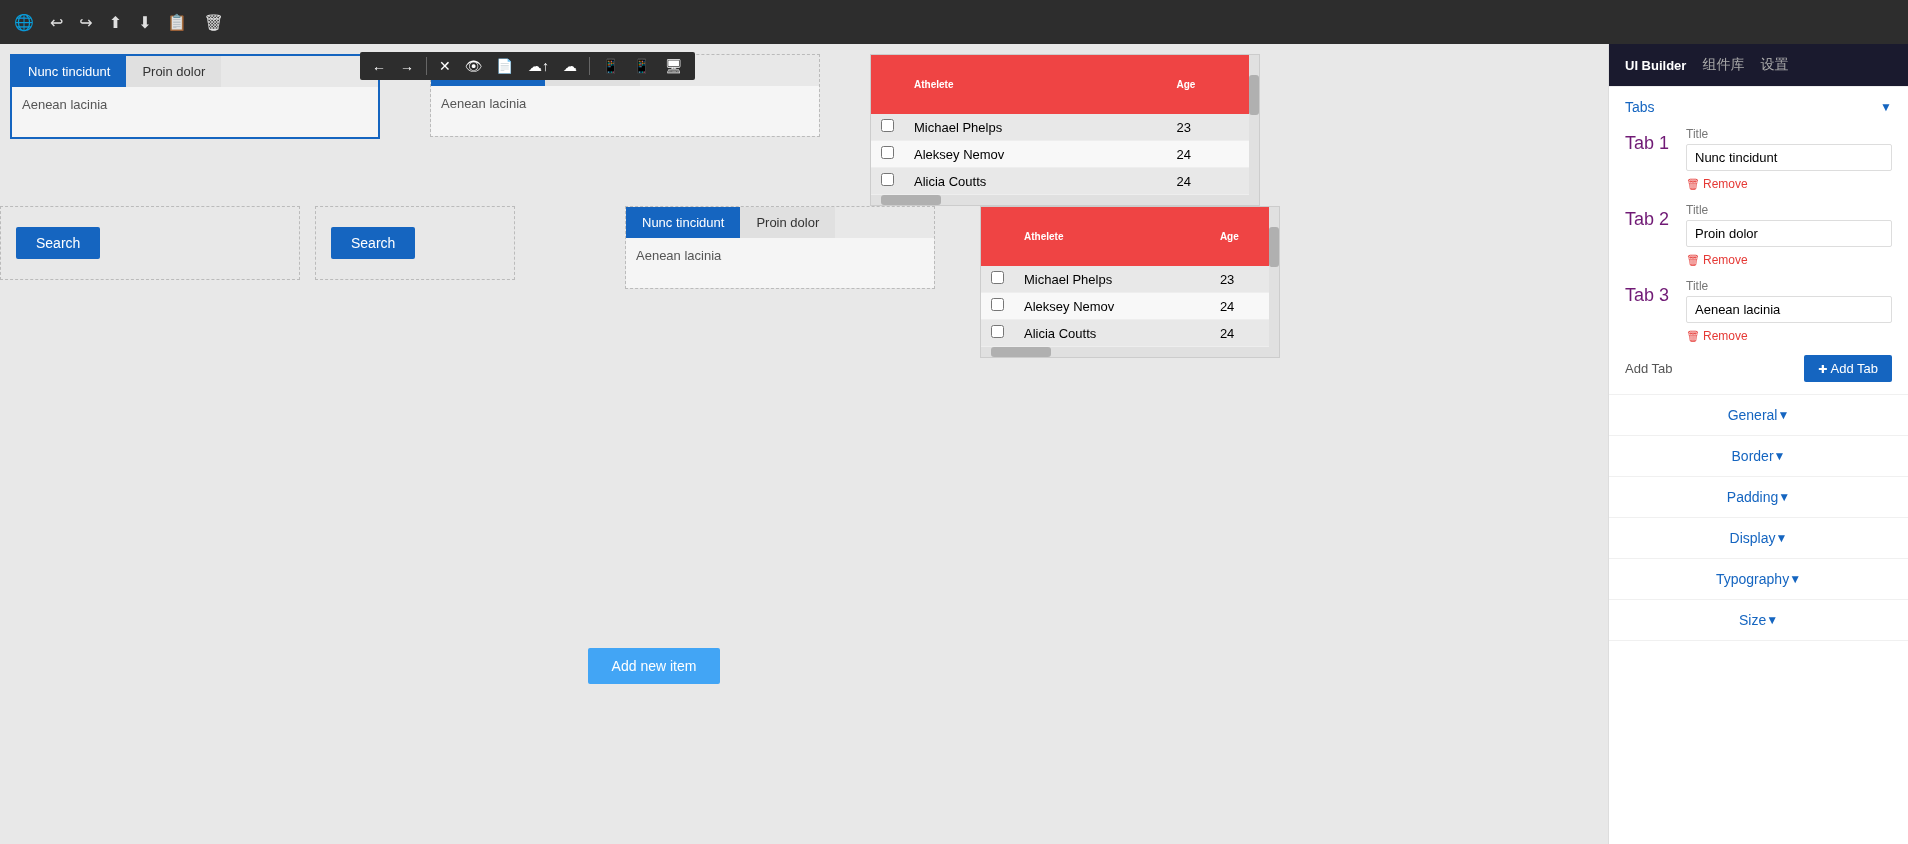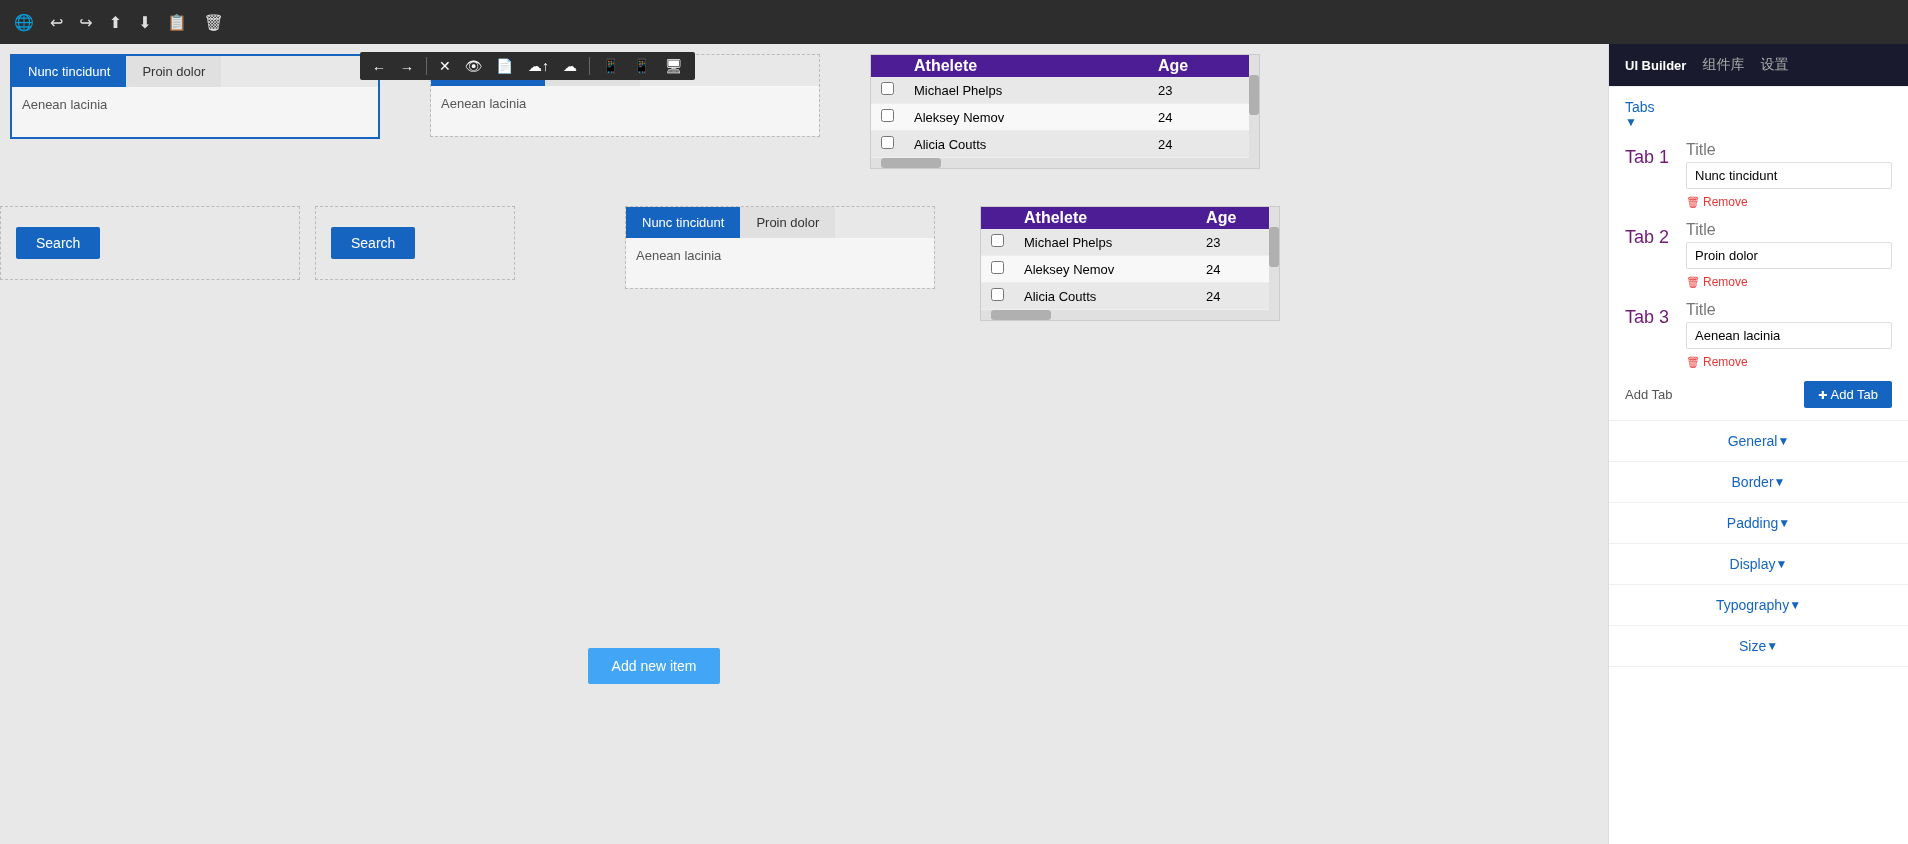--- a/index.html
+++ b/index.html
@@ -107,25 +107,25 @@
     
     .table-widget {
       width: 380px;
       border: 1px solid #ccc;
     }
     .table-widget table {
       width: 100%;
       border-collapse: collapse;
     }
     .table-widget th {
-      background: #4c1d95;
-      color: white;
-      padding: 2px 10px;
+      background: #ef4444;
+      color: white;
+      padding: 24px 10px;
       text-align: left;
-      font-size: 16px;
+      font-size: 10px;
     }
     .table-widget td {
       padding: 5px 10px;
       border-bottom: 1px solid #eee;
       font-size: 13px;
     }
     .table-widget tr:nth-child(2) td { background: #dde9f8; }
     .table-widget tr:nth-child(even) td { background: #f8f8f8; }
     .table-widget .checkbox-cell { width: 24px; }
     .table-widget input[type=checkbox] { margin: 0; }
@@ -179,23 +179,22 @@
     }
 
     
     .rp-section {
       padding: 12px 16px;
       border-bottom: 1px solid #f0f0f0;
     }
     .rp-section-header {
       display: flex;
       justify-content: space-between;
-      align-items: flex-start;
-      cursor: pointer;
-      flex-direction: column;
+      align-items: center;
+      cursor: pointer;
     }
     .rp-section-title {
       color: #1565c0;
       font-size: 14px;
       font-weight: 500;
     }
     .rp-section-arrow {
       color: #1565c0;
       font-size: 12px;
     }
@@ -210,21 +209,21 @@
     .tab-label {
       font-size: 18px;
       color: #701a75;
       min-width: 45px;
       padding-top: 6px;
     }
     .tab-config-col {
       flex: 1;
     }
     .tab-title-label {
-      font-size: 16px;
+      font-size: 12px;
       color: #777;
       margin-bottom: 3px;
     }
     .tab-title-input {
       width: 100%;
       border: 1px solid #ddd;
       padding: 5px 8px;
       font-size: 13px;
       border-radius: 2px;
     }

